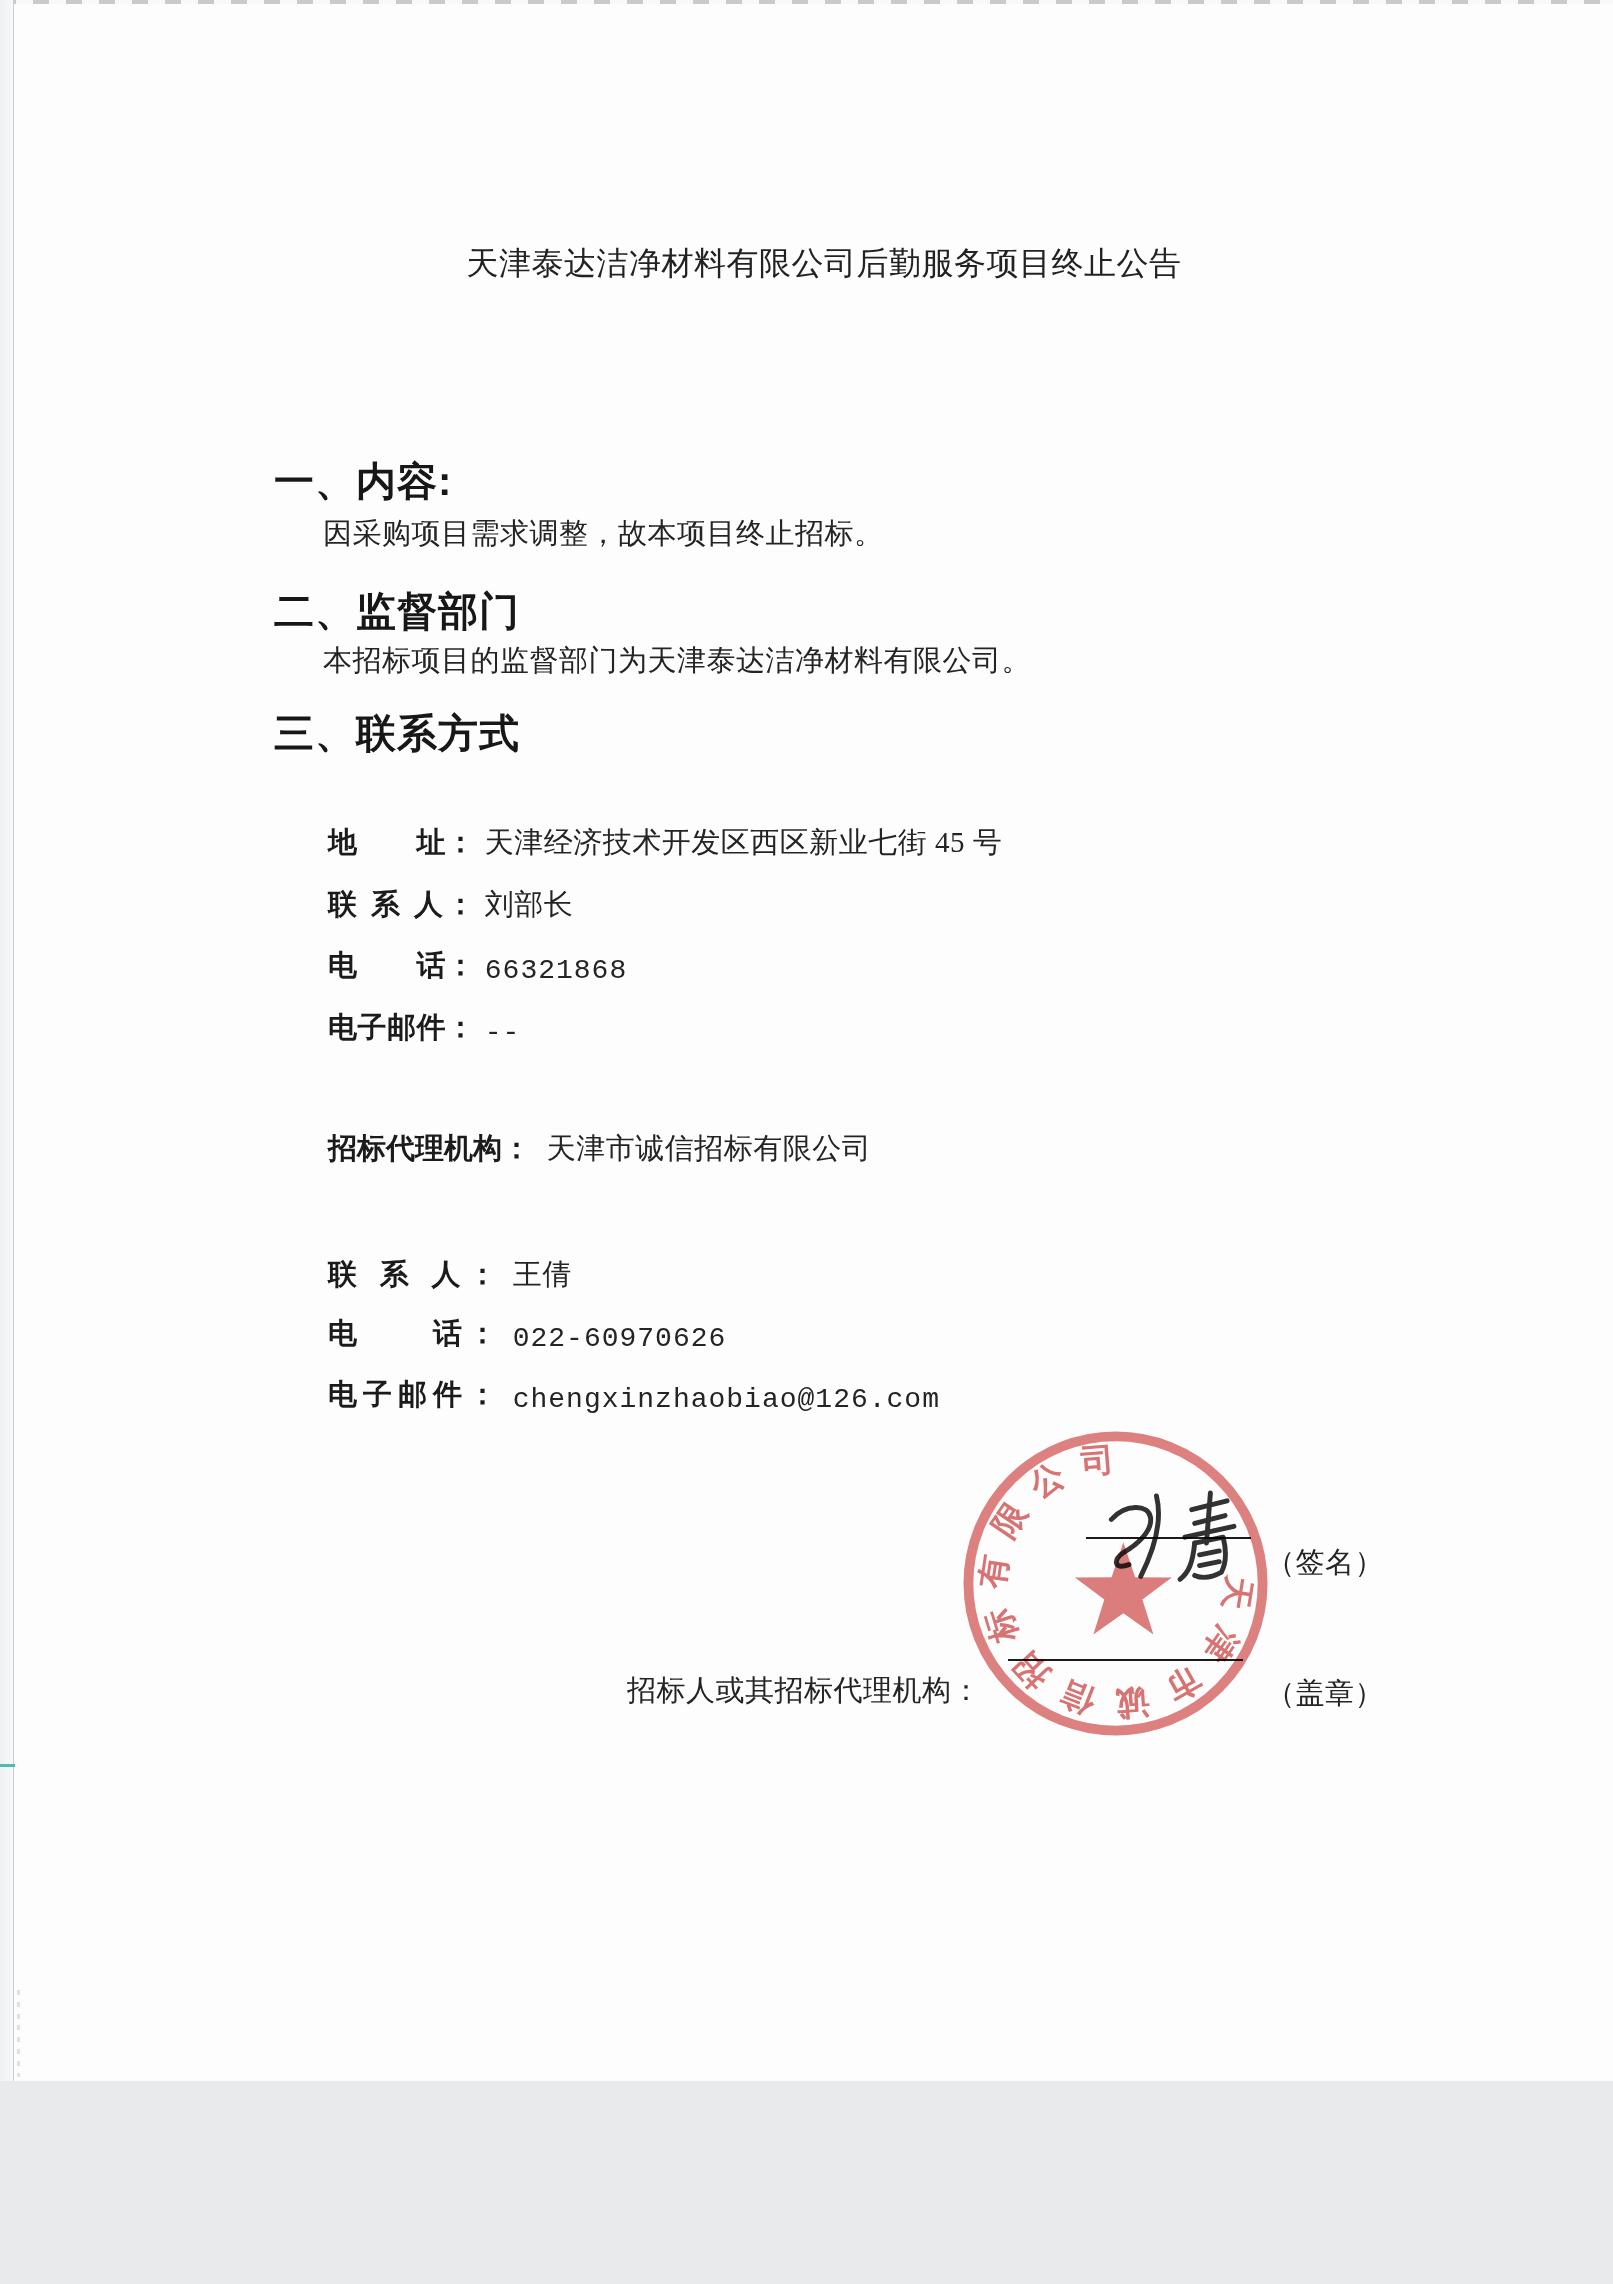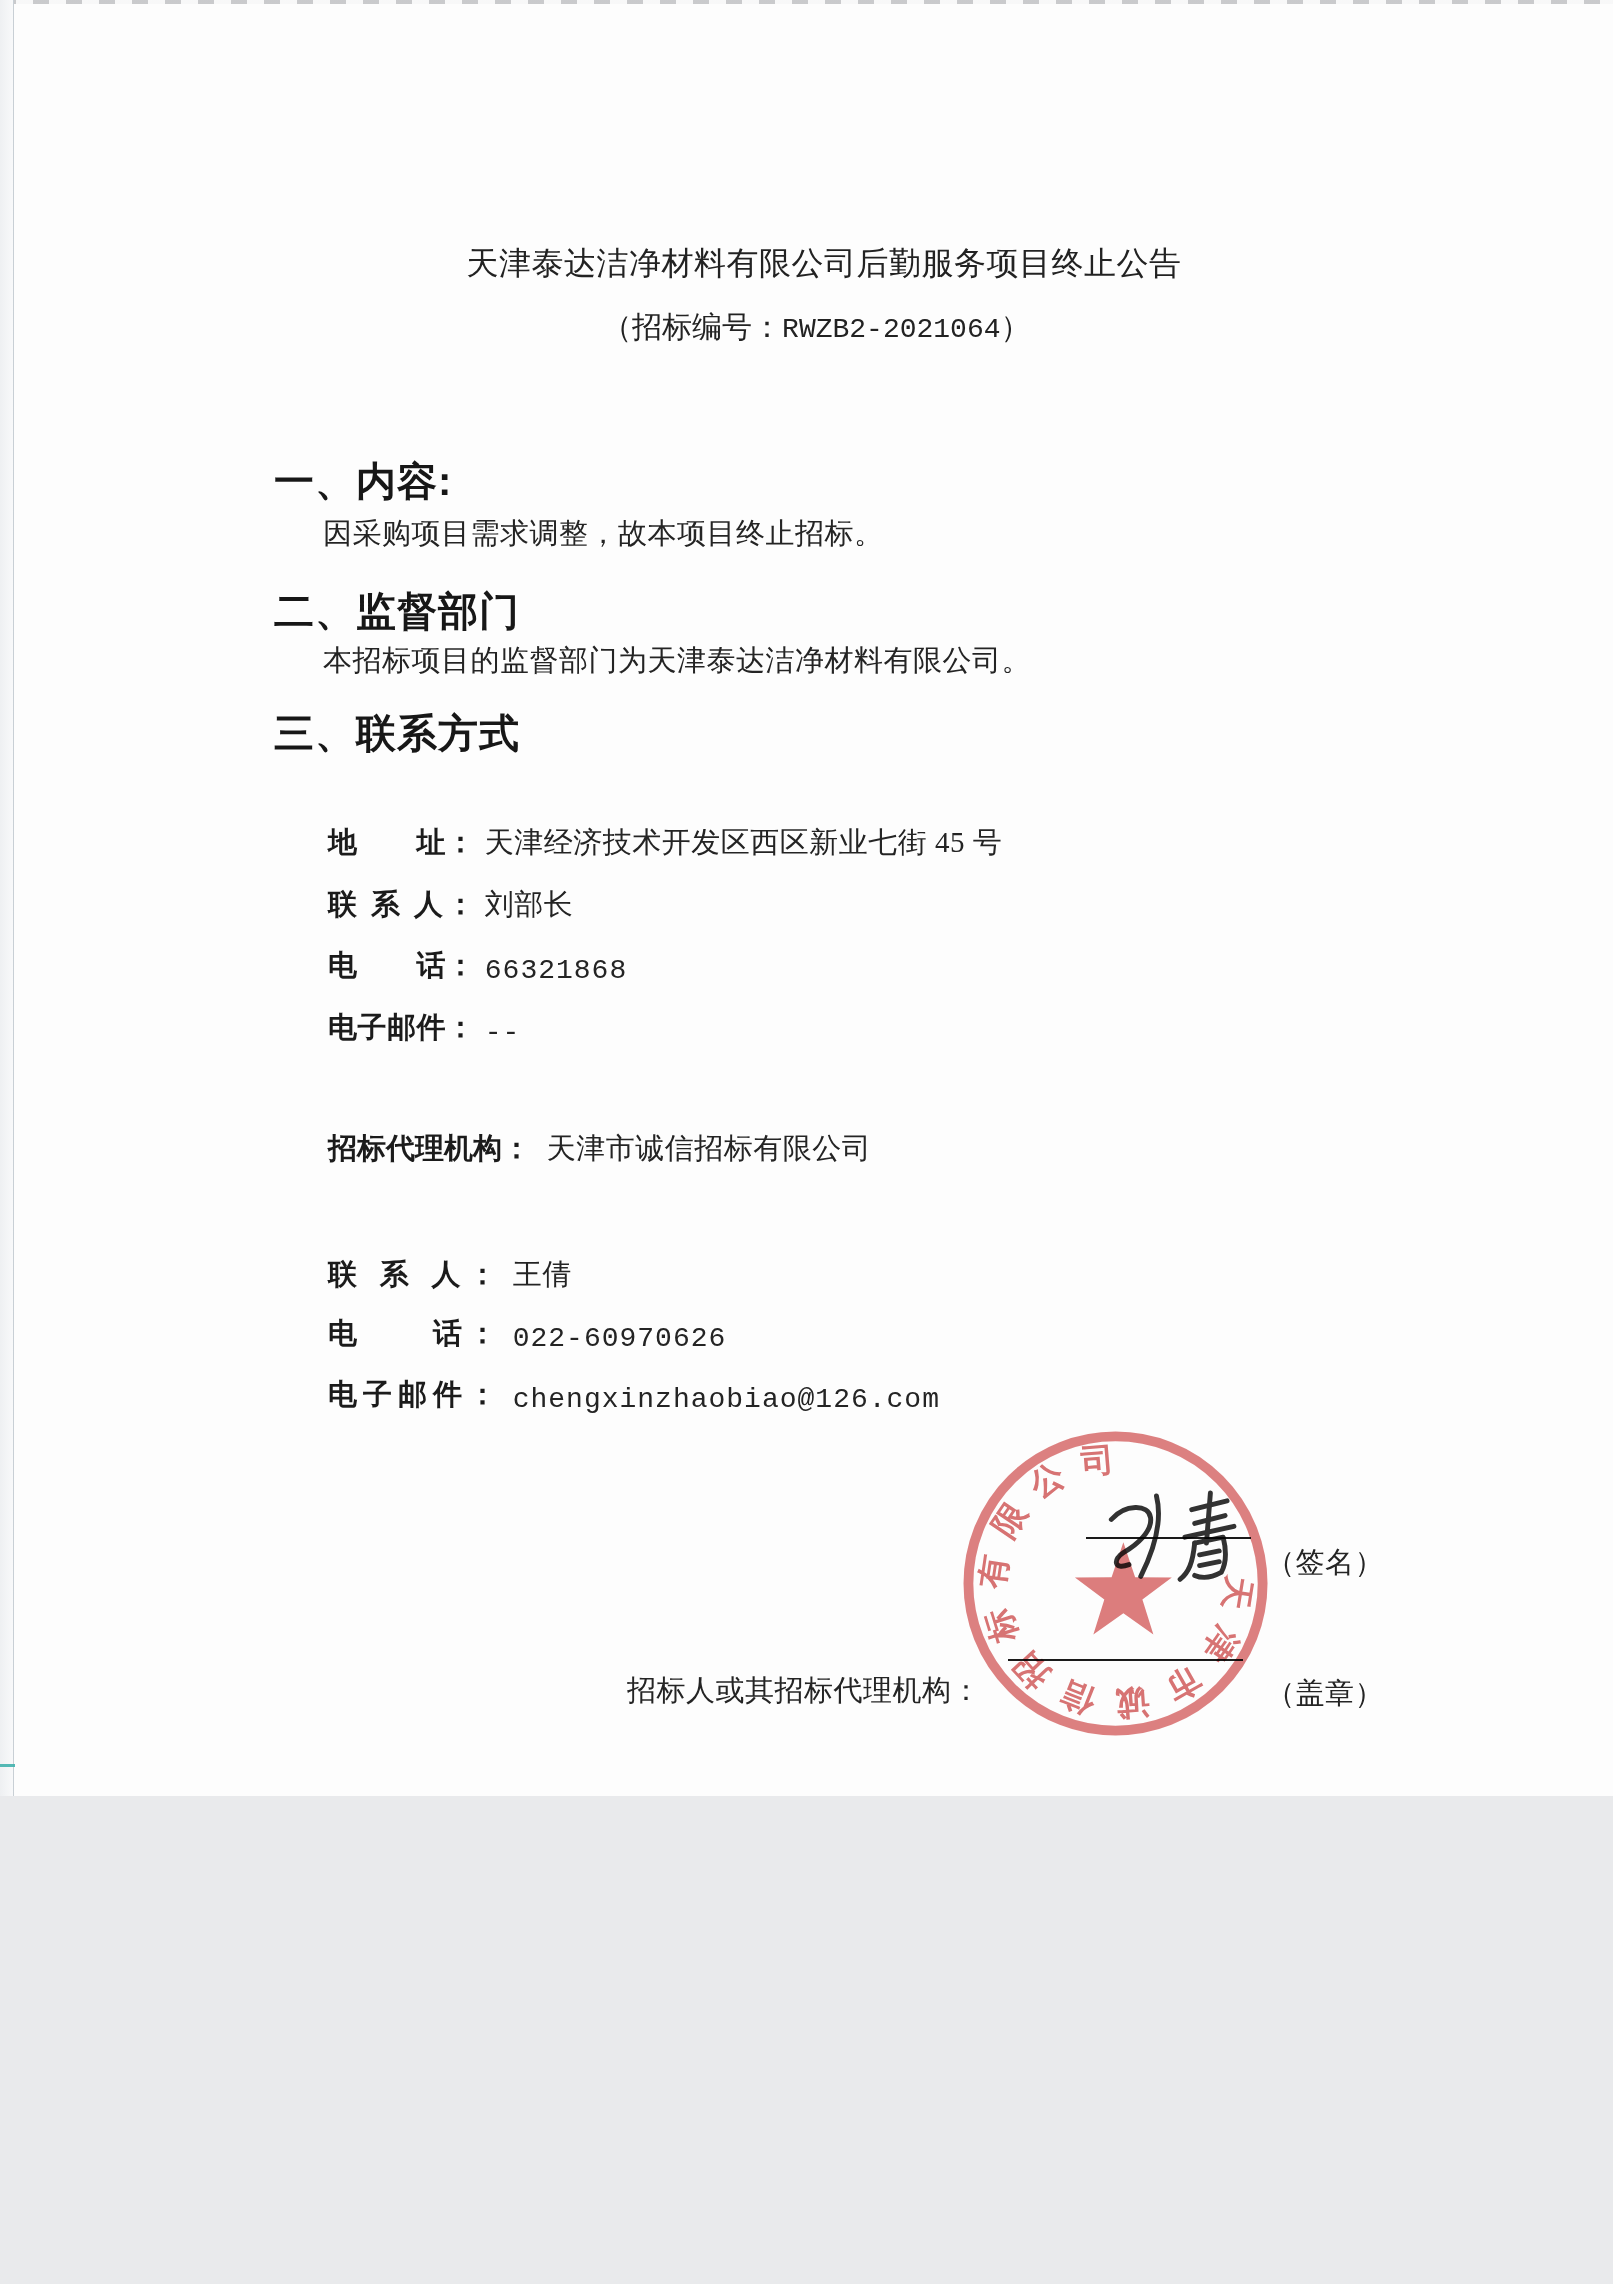--- a/index.html
+++ b/index.html
@@ -1,18 +1,18 @@
 <!DOCTYPE html>
 <html><head>
 <meta charset="utf-8">
 <style>
   html,body{margin:0;padding:0;background:#e9eaec;}
   .page{
     position:relative;
-    width:1613px;height:1796px;
+    width:1613px;height:2081px;
     background:#fdfdfd;
     overflow:hidden;
     font-family:"Liberation Serif","DejaVu Serif",serif;
     color:#1f1f1f;
   }
   
   .scan-top-edge{
     position:absolute;top:0;left:0;width:100%;height:3.9px;
     background:repeating-linear-gradient(90deg,
       rgba(110,112,118,.45) 0 15.7px, rgba(200,202,206,.12) 15.7px 33px);
@@ -82,23 +82,20 @@
 <body>
 
 <div class="page">
 
   <div class="scan-top-edge"></div>
   <div class="scan-left-band"></div>
   <div class="scan-teal-mark"></div>
   <div class="scan-micro-col"></div>
 
   <div class="title">天津泰达洁净材料有限公司后勤服务项目终止公告</div>
-  <div class="subtitle">
-    <span>（招标编号：</span><span class="mono">RWZB2-2021064</span><span>）</span>
-  </div>
 
   <div class="heading" style="top:454px">一、内容:</div>
   <div class="para" style="top:514px">因采购项目需求调整，故本项目终止招标。</div>
   <div class="heading" style="top:584px">二、监督部门</div>
   <div class="para" style="top:641px">本招标项目的监督部门为天津泰达洁净材料有限公司。</div>
   <div class="heading" style="top:706px">三、联系方式</div>
 
   <div class="crow" style="top:823px">
     <span class="lab">地　　址：</span><span class="val">天津经济技术开发区西区新业七街 45 号</span>
   </div>

